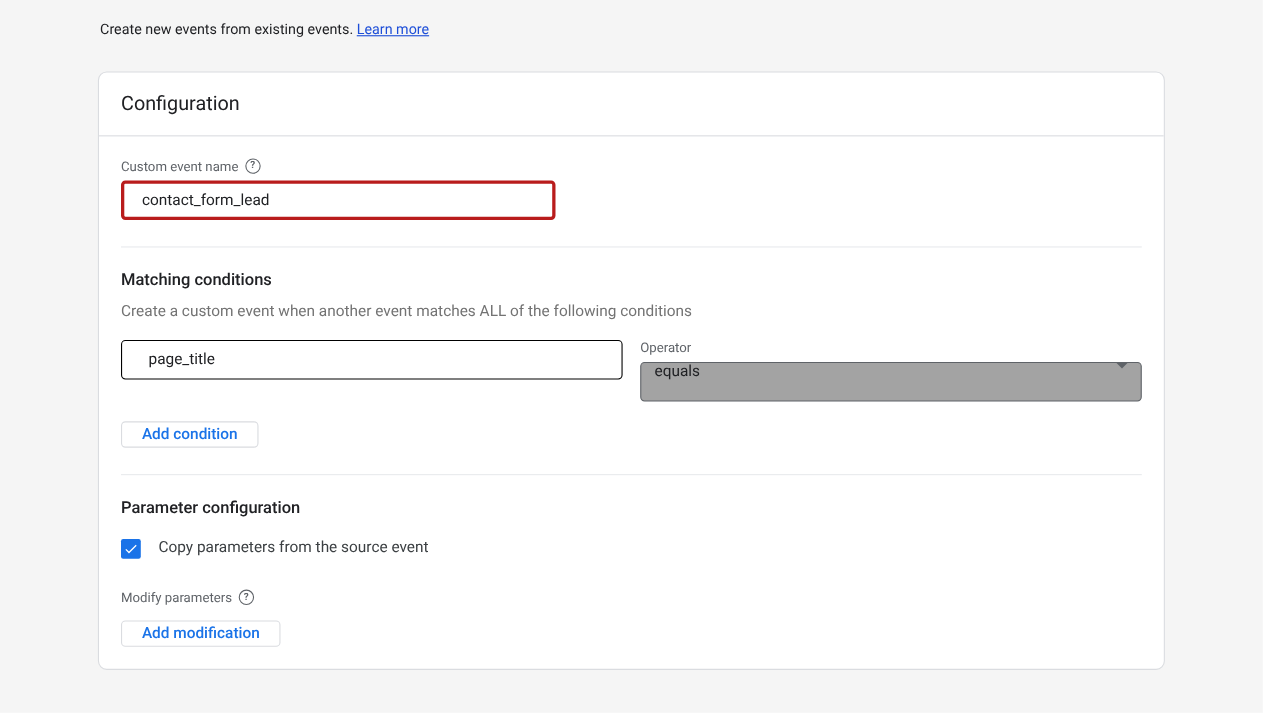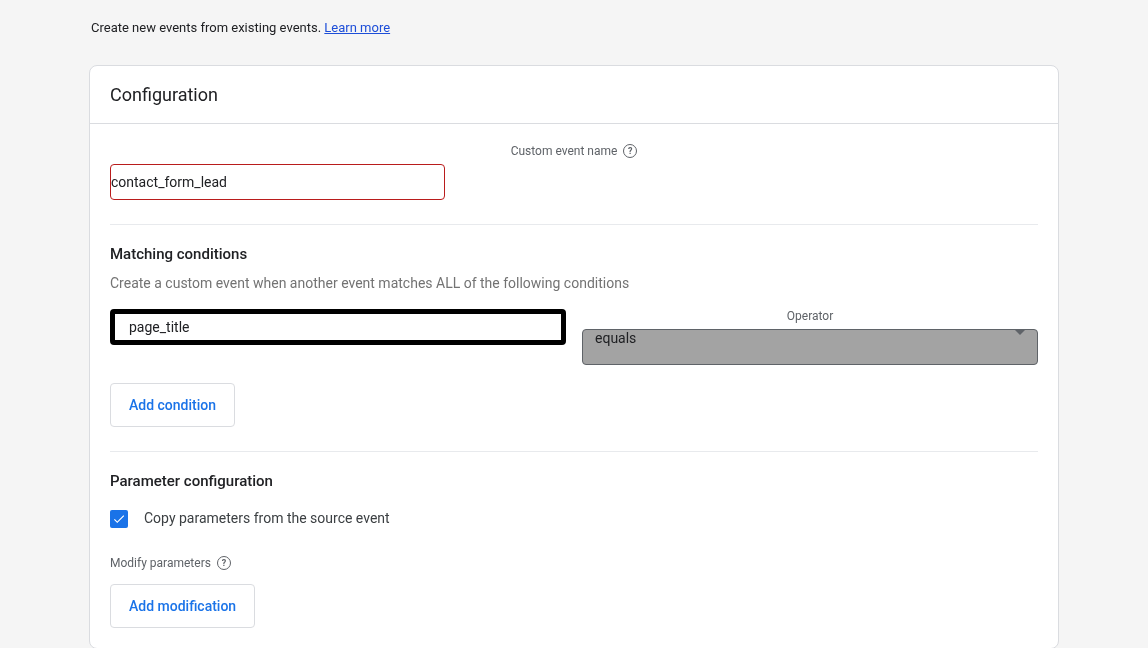--- a/index.html
+++ b/index.html
@@ -47,40 +47,39 @@
     .card-body {
       padding: 20px;
     }
     .field-label {
       font-size: 12px;
       color: #5f6368;
       margin-bottom: 6px;
       display: flex;
       align-items: center;
       gap: 6px;
-      justify-content: center;
     }
     .help-icon {
       display: inline-flex;
       align-items: center;
       justify-content: center;
       width: 14px;
       height: 14px;
       border: 1.2px solid #5f6368;
       border-radius: 50%;
       font-size: 9px;
       color: #5f6368;
       font-weight: bold;
     }
     .text-input {
-      width: 335px;
+      width: 395px;
       height: 36px;
-      border: 1px solid #b91c1c;
-      border-radius: 4px;
-      padding: 0 0;
+      border: 3px solid #b91c1c;
+      border-radius: 4px;
+      padding: 0 16px;
       font-size: 14px;
       color: #202124;
       outline: none;
       font-family: inherit;
     }
     .divider {
       border: none;
       border-top: 1px solid #e8eaed;
       margin: 24px 0 20px 0;
     }
@@ -103,23 +102,23 @@
     .condition-col {
       flex: 1;
       display: flex;
       flex-direction: column;
     }
     .condition-col .field-label {
       margin-bottom: 6px;
     }
     .condition-input {
       height: 36px;
-      border: 5px solid #000000;
-      border-radius: 4px;
-      padding: 0 14px;
+      border: 1px solid #000000;
+      border-radius: 4px;
+      padding: 0 24px;
       font-size: 14px;
       color: #202124;
       outline: none;
       font-family: inherit;
       width: 100%;
     }
     .select-wrapper {
       position: relative;
       height: 36px;
       border: 1px solid #5f6368;
@@ -139,21 +138,21 @@
     .dropdown-arrow {
       width: 0;
       height: 0;
       border-left: 5px solid transparent;
       border-right: 5px solid transparent;
       border-top: 5px solid #5f6368;
     }
     .outlined-button {
       display: inline-flex;
       align-items: center;
-      height: 44px;
+      height: 24px;
       padding: 0 18px;
       border: 1px solid #dadce0;
       border-radius: 4px;
       background: #fff;
       color: #1a73e8;
       font-size: 14px;
       font-family: inherit;
       cursor: pointer;
       font-weight: 500;
     }

